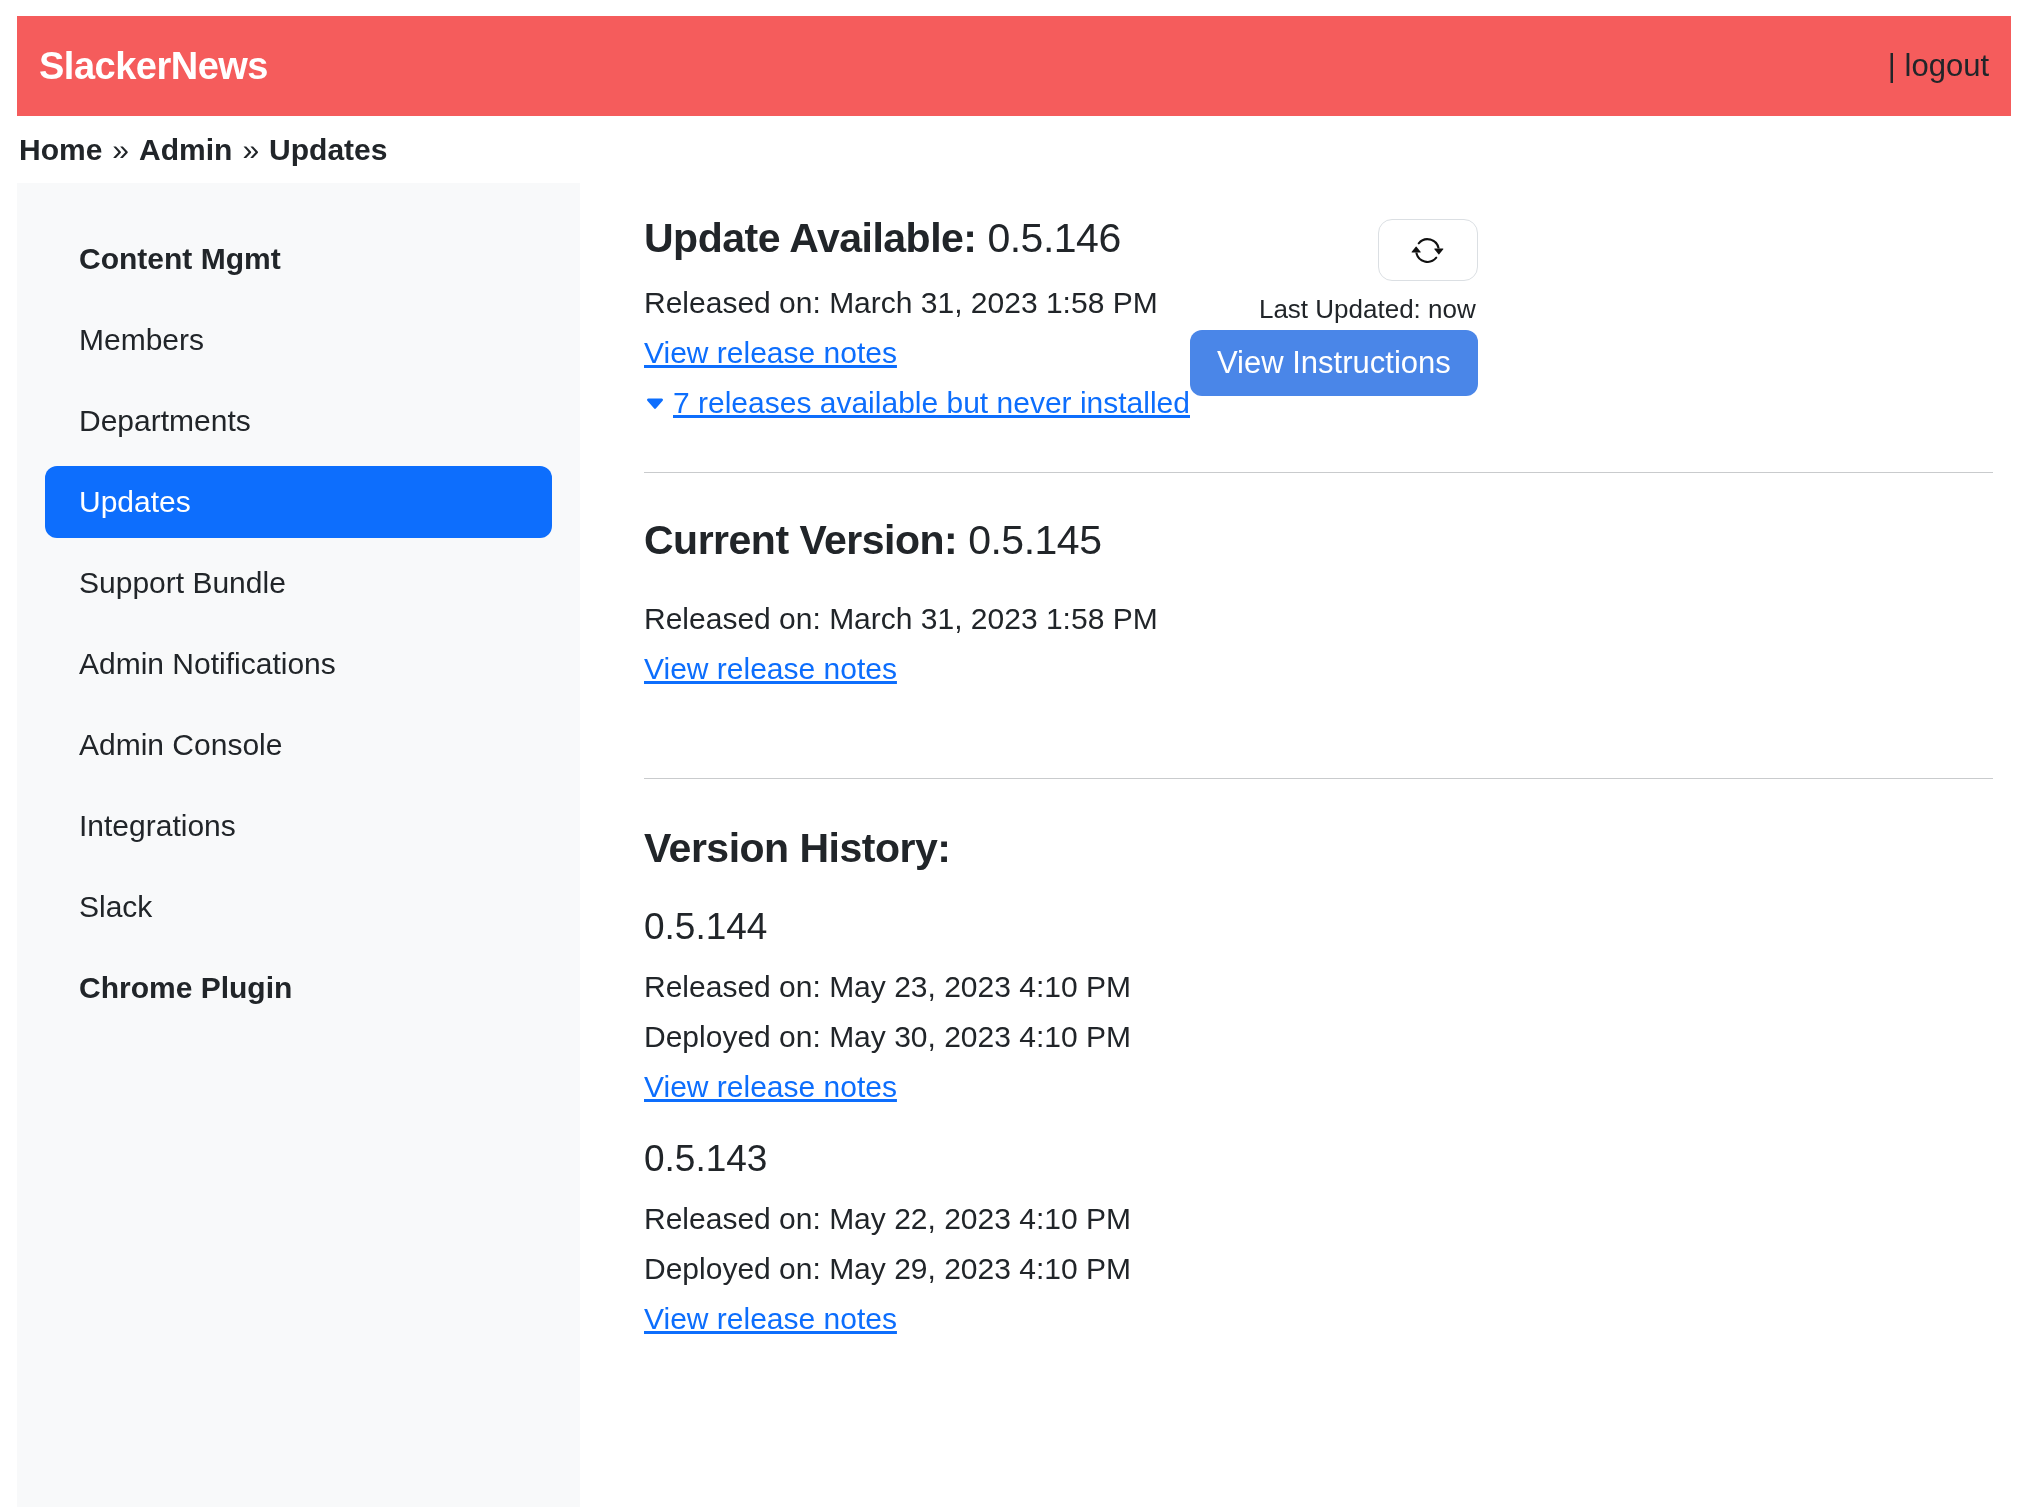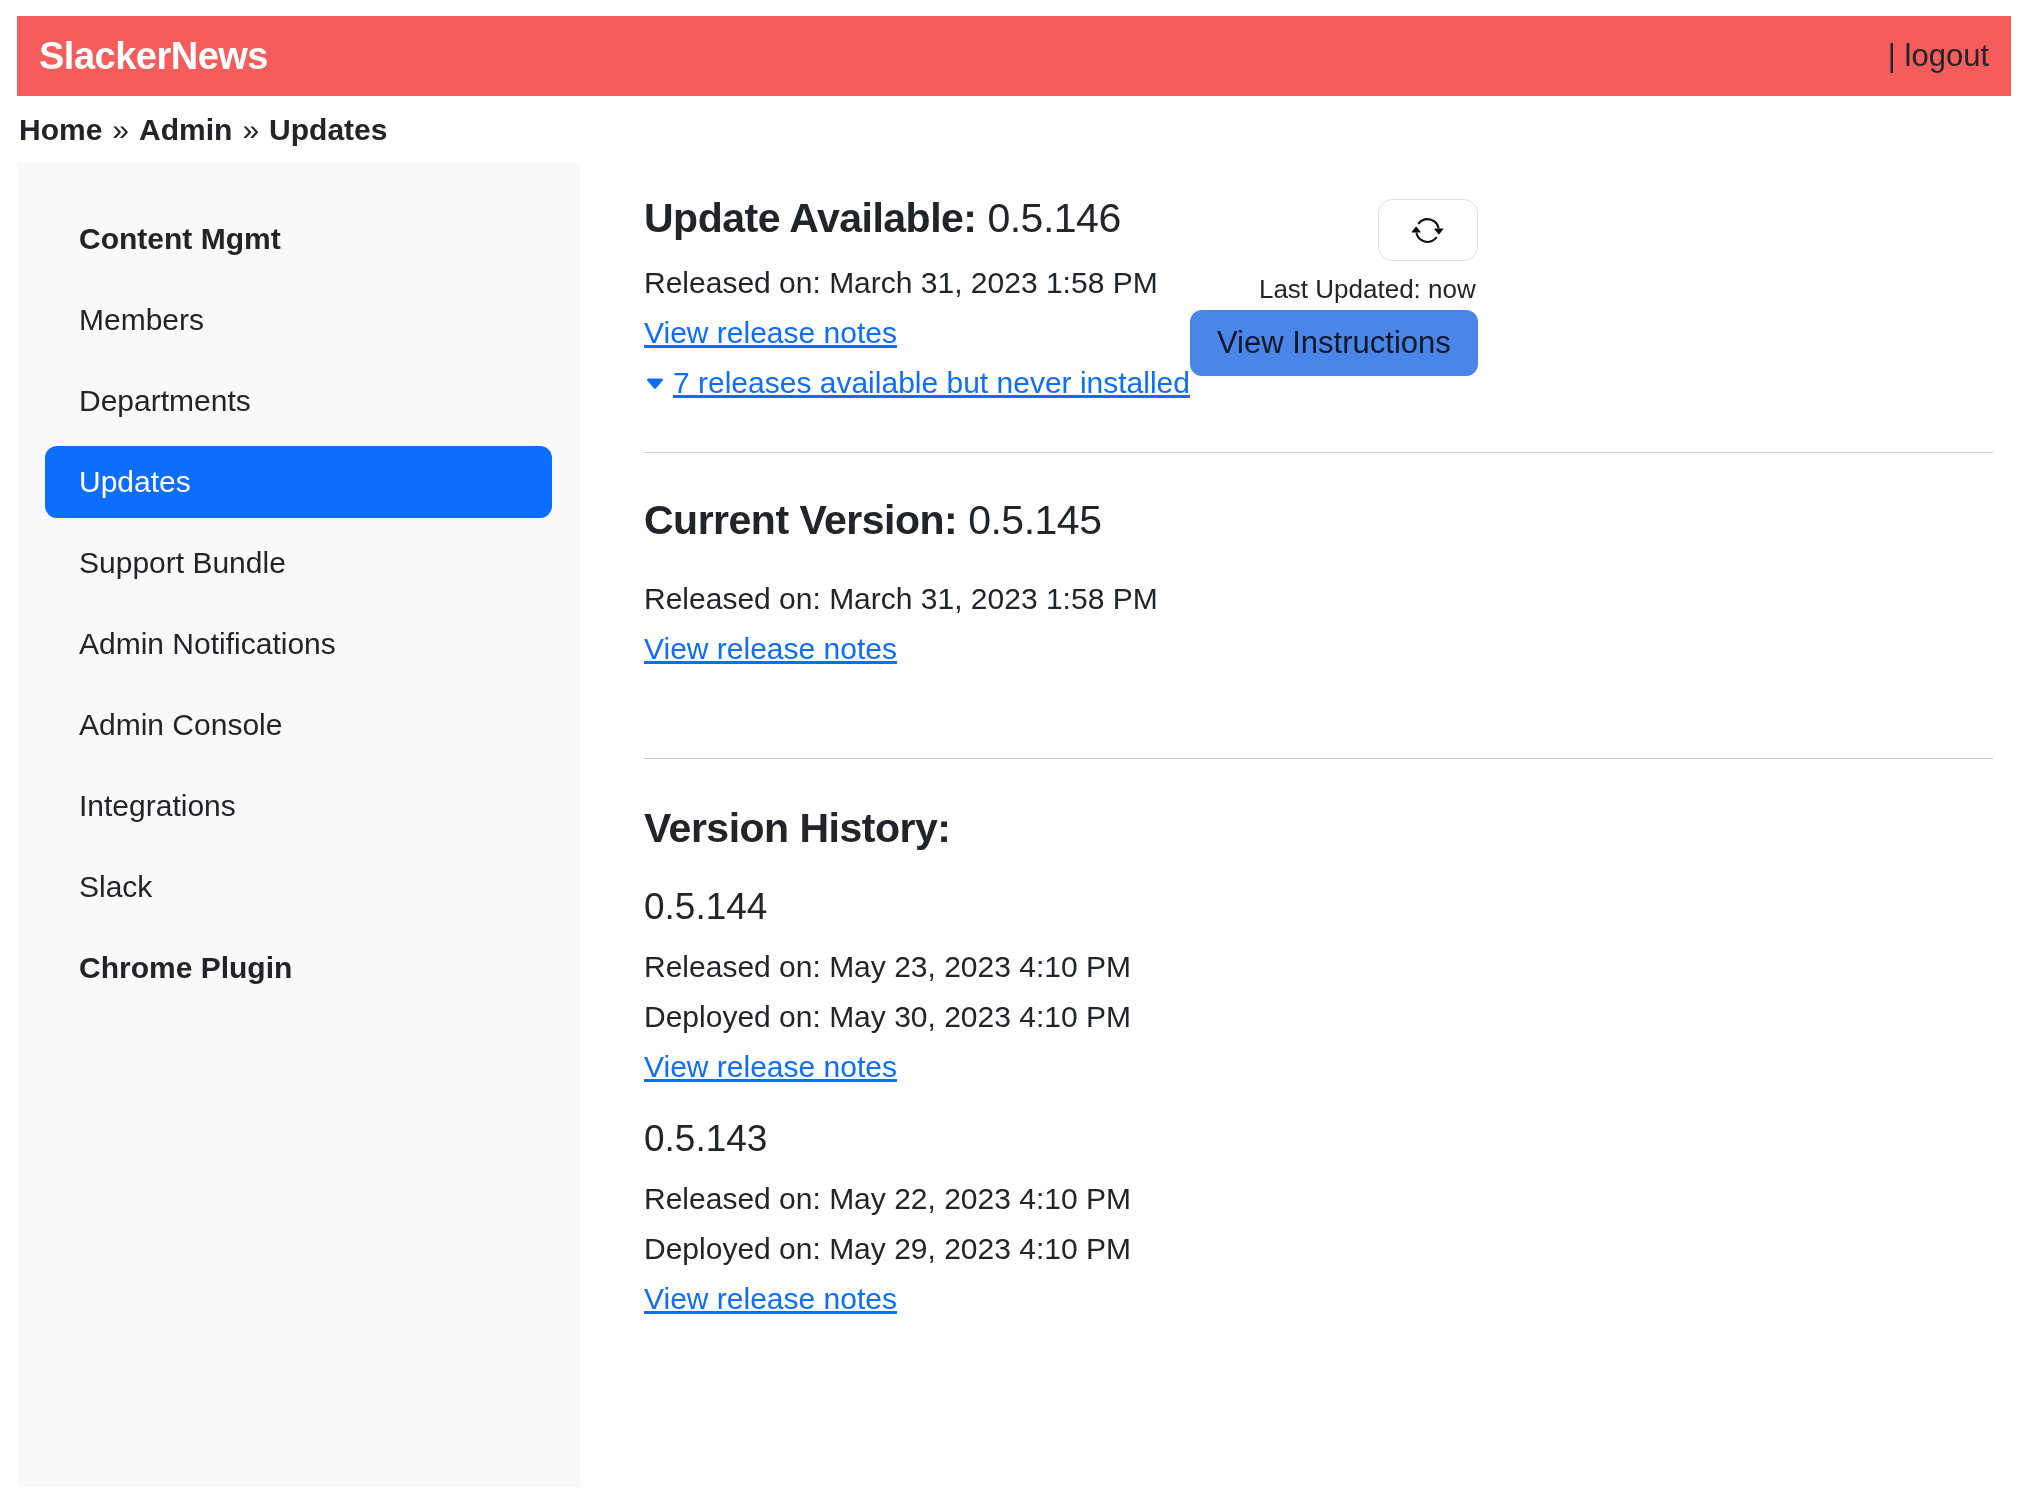--- a/index.html
+++ b/index.html
@@ -14,21 +14,21 @@
   html,body{margin:0;padding:0;background:#fff;}
   body{
     font-family:"Liberation Sans","DejaVu Sans",sans-serif;
     color:var(--text);
     width:2028px;
   }
   .page{padding:16px 17px 0 17px;}
 
   
   .topbar{
-    height:80px;
+    height:100px;
     background:var(--red);
     display:flex;
     align-items:center;
     justify-content:space-between;
     padding:0 22px;
   }
   .brand{
     font-size:38px;
     font-weight:700;
     color:#fff;
@@ -104,21 +104,21 @@
     background:#fff;
     border:1px solid #dbdfe3;
     border-radius:14px;
     display:flex;align-items:center;justify-content:center;
     cursor:pointer;
   }
   .refresh-btn svg{width:33px;height:33px;fill:#111;}
   .last-updated{font-size:26px;margin:13px 2px 5px 0;}
   .instructions-btn{
     background:var(--btn-blue);
-    color:#0f172a;
+    color:#ffffff;
     font-family:inherit;
     font-size:31px;
     border:none;
     border-radius:12px;
     padding:15px 27px;
     cursor:pointer;
   }
 
   hr.section-divider{
     border:none;

